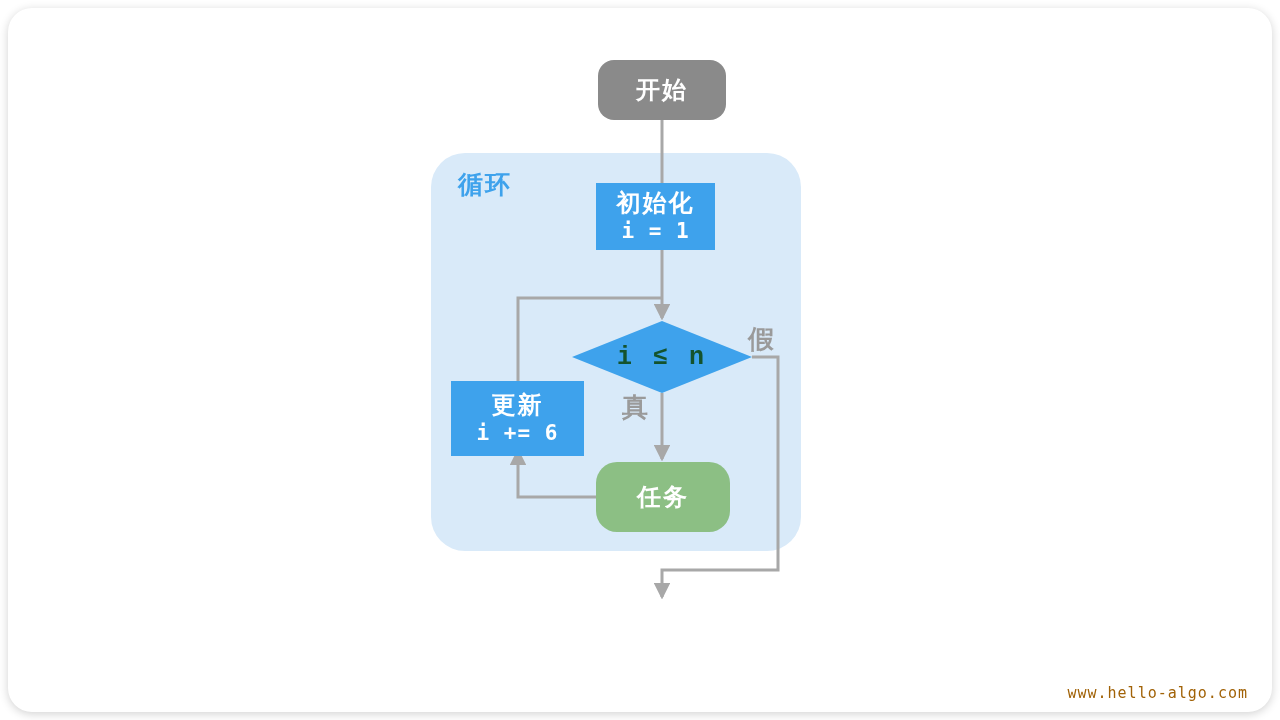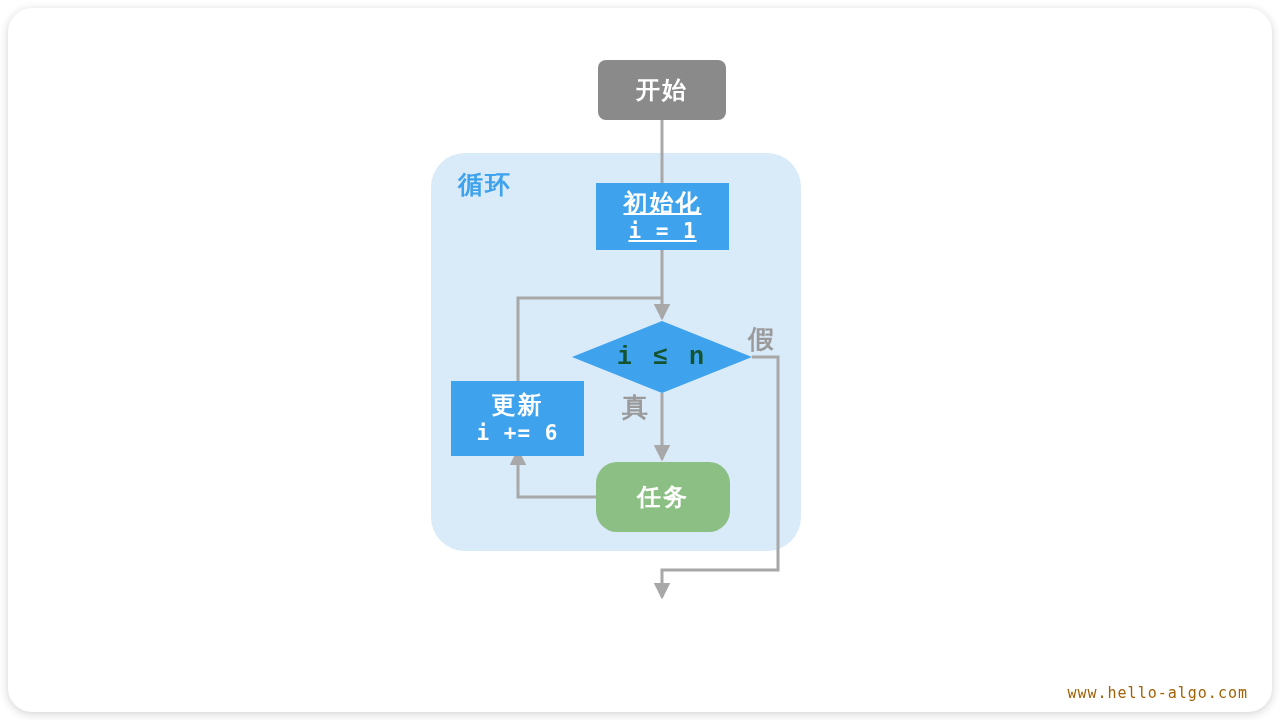--- a/index.html
+++ b/index.html
@@ -27,26 +27,26 @@
 
   .node {
     position: absolute; z-index: 3;
     display: flex; flex-direction: column; align-items: center; justify-content: center;
     color: #ffffff; text-align: center;
   }
   .node .cjk   { font-size: 24px; font-weight: bold; letter-spacing: 2px; line-height: 30px; }
   .node .code  { font-family: "DejaVu Sans Mono", monospace; font-size: 21px;
                  font-weight: bold; line-height: 27px; letter-spacing: 1px; }
 
-  .terminal { background: #8A8A8A; border-radius: 8px; }
+  .terminal { background: #8A8A8A; border-radius: 16px; }
   .process-blue { background: #3EA2EC; }
   .process-green { background: #8CBF84; border-radius: 21px; }
 
   .node-start  { left: 590px; top: 52px;  width: 128px; height: 60px; }
-  .node-init   { left: 588px; top: 175px; width: 133px; height: 67px; text-decoration: underline; }
+  .node-init   { left: 588px; top: 175px; width: 119px; height: 67px; }
   .node-update { left: 443px; top: 373px; width: 133px; height: 75px; }
   .node-task   { left: 588px; top: 454px; width: 134px; height: 70px; }
   .node-end    { left: 590px; top: 592px; width: 130px; height: 60px; }
 
   .diamond-label {
     position: absolute; left: 564px; top: 313px; width: 180px; height: 72px; z-index: 3;
     display: flex; align-items: center; justify-content: center;
     color: #14532d; font-family: Liberation Mono, monospace;
     font-size: 25px; font-weight: bold; letter-spacing: 3px;
   }

